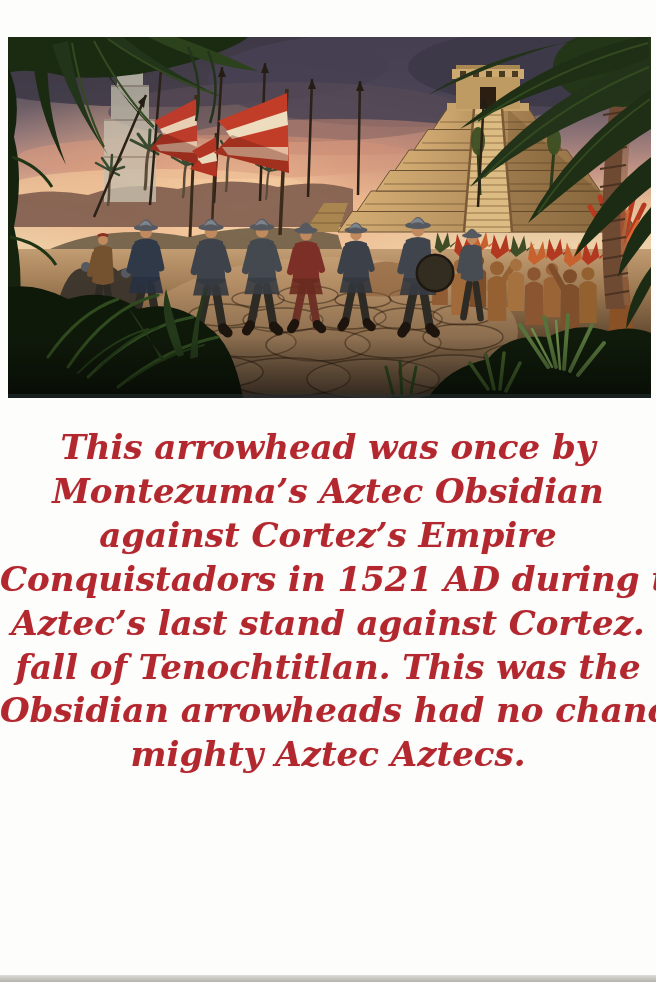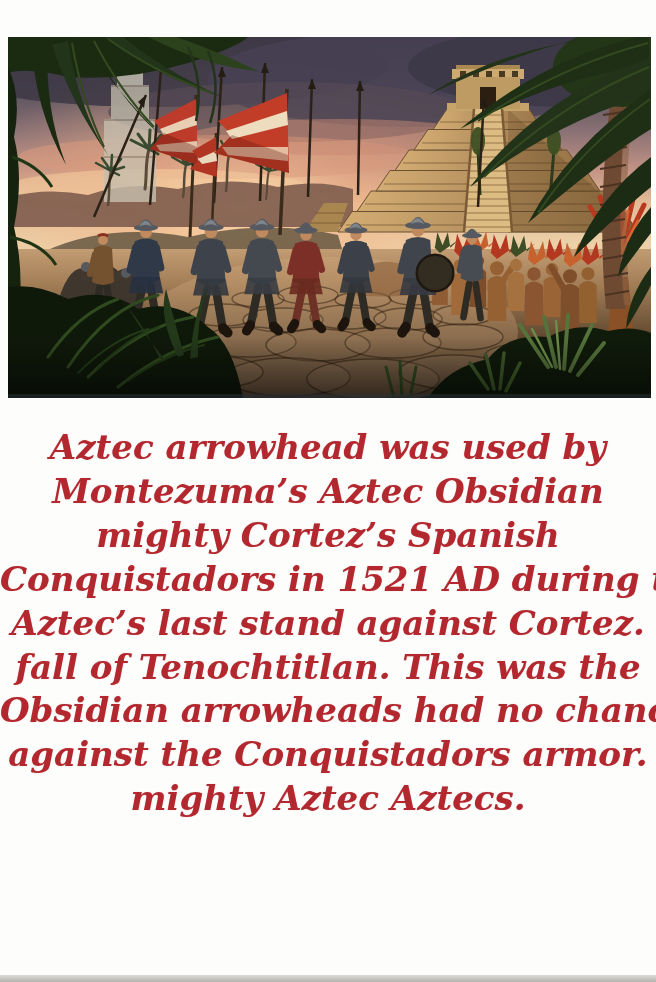--- a/index.html
+++ b/index.html
@@ -422,25 +422,24 @@
         <path d="M480,352 L462,326 M486,352 L478,318 M492,352 L496,316 M498,354 L512,326" stroke="#3f5c28" stroke-width="3.5" stroke-linecap="round"></path>
         <path d="M386,361 L378,330 M394,361 L392,324 M402,361 L408,330" stroke="#2f4a1e" stroke-width="3" stroke-linecap="round"></path>
       </g>
 
       <rect x="0" y="300" width="643" height="61" fill="url(#fadeB)"></rect>
       <rect x="0" y="357" width="643" height="4" fill="#27343a" opacity=".5"></rect>
     </svg>
   </div>
 
   <div class="caption">
-    <div class="line">Aztec arrowhead was used by</div>
+    <div class="line">This arrowhead was once by</div>
     <div class="line">Montezuma’s Aztec Obsidian</div>
-    <div class="line">mighty Cortez’s Spanish</div>
+    <div class="line">against Cortez’s Empire</div>
     <div class="line">Conquistadors in 1521 AD during the</div>
     <div class="line">Aztec’s last stand against Cortez.</div>
     <div class="line">fall of Tenochtitlan. This was the</div>
     <div class="line">Obsidian arrowheads had no chance</div>
-    <div class="line">against the Conquistadors armor.</div>
     <div class="line">mighty Aztec Aztecs.</div>
   </div>
 
   <div class="scan-strip"></div>
 </div>
 
 </body></html>

